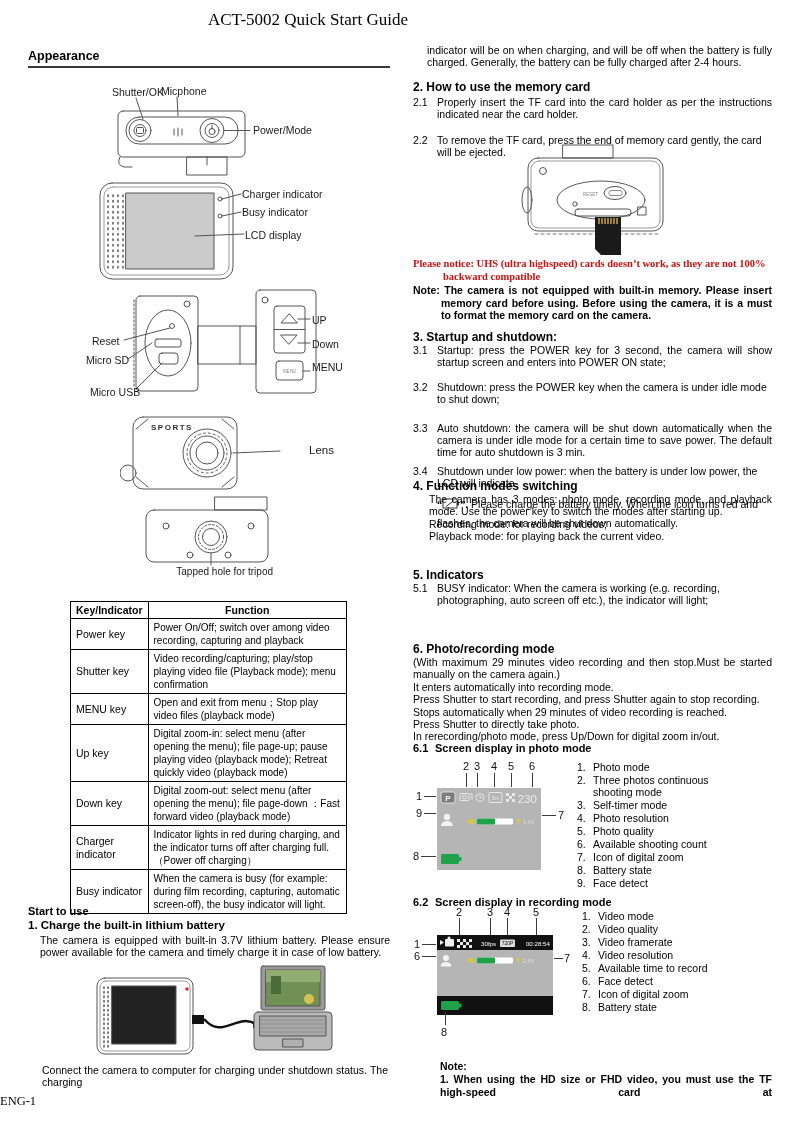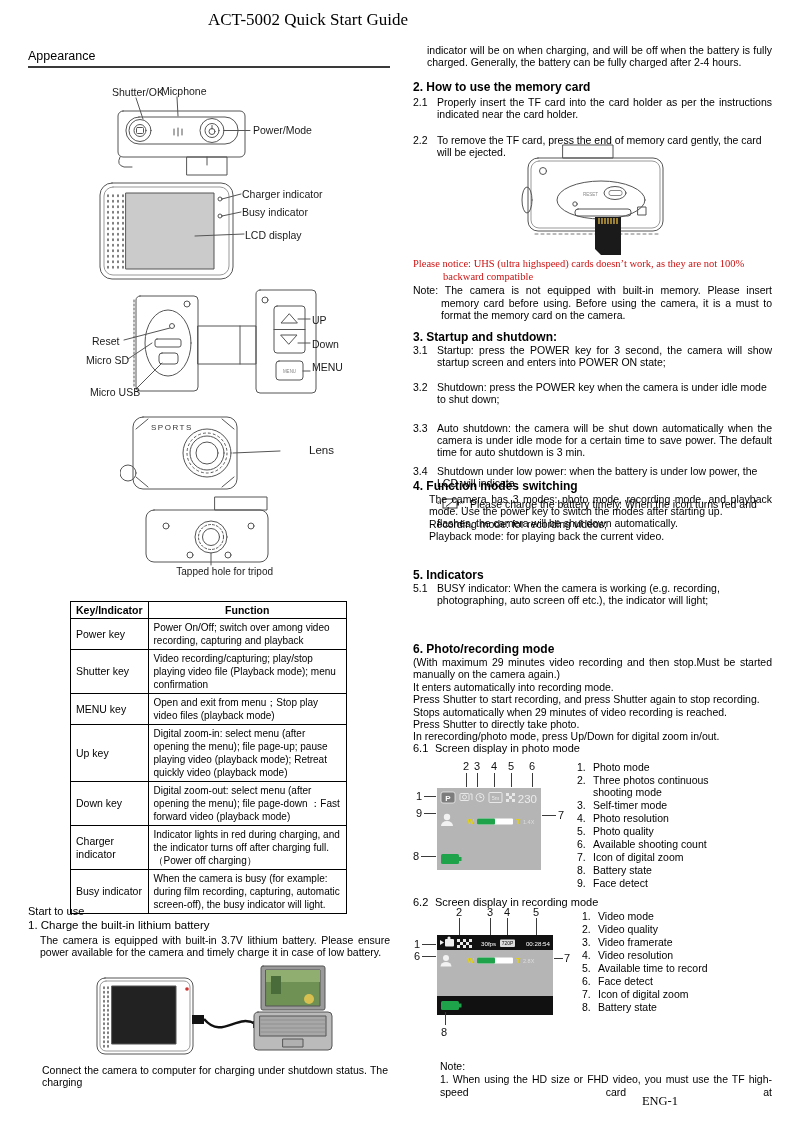--- a/index.html
+++ b/index.html
@@ -1,21 +1,21 @@
 <!DOCTYPE html>
 <html style="--notice-red: #cc1111; --screen-gray: #b5b5b5; --battery-green: #1fa34a; --zoom-yellow: #e8d400;"><head>
 <meta charset="utf-8">
 <style>
 *{margin:0;padding:0;box-sizing:border-box}
 html,body{background:#fff}
 .page{position:relative;width:802px;height:1134px;background:#fff;color:#000;
   font-family:"Liberation Sans",sans-serif;overflow:hidden}
 .abs{position:absolute}
 .ser{font-family:"Liberation Serif",serif}
-.b{font-weight:400}
+.b{font-weight:700}
 .j{text-align:justify}
 .jl{text-align:justify;text-align-last:justify}
 .t105{font-size:10.5px;line-height:12.4px}
 .hsec{font-size:12px;line-height:14px;font-weight:700}
 .lbl{font-size:10.5px;line-height:12px;color:#1a1a1a;white-space:nowrap}
 .item{display:flex}
 .item .n{flex:0 0 24px}
 .item .t{flex:1}
 .ld{position:absolute;background:#3a3a3a}
 .co{position:absolute;font-size:11px;line-height:11px;color:#111}
@@ -27,21 +27,21 @@
 .keytbl td.k{width:66px;font-size:10.5px;overflow-wrap:anywhere}
 svg text{font-family:"Liberation Sans",sans-serif}
 .figline{stroke:#555;fill:none;stroke-width:1;stroke-linecap:round;stroke-linejoin:round}
 </style>
 </head>
 <body>
 
 <div class="page">
 
   <div class="abs ser" style="left:28px;top:10px;width:560px;text-align:center;font-size:17px">ACT-5002 Quick Start Guide</div>
-  <div class="abs ser" style="left:0;top:1094px;width:678px;text-align:right;font-size:12.5px">ENG-1</div>
+  <div class="abs ser" style="left:0;top:1094px;width:678px;text-align:left;font-size:12.5px">ENG-1</div>
 
   <div class="abs b" style="left:28px;top:49px;font-size:12.5px">Appearance</div>
   <div class="ld" style="left:28px;top:66px;width:362px;height:2px"></div>
 
   <svg class="abs" style="left:90px;top:85px" width="300" height="100">
     <g class="figline">
       <rect x="28" y="26" width="127" height="46" rx="5"></rect>
       <rect x="36" y="32" width="112" height="27" rx="13"></rect>
       <circle cx="50" cy="45.5" r="11"></circle>
         <circle cx="50" cy="45.5" r="6"></circle>

